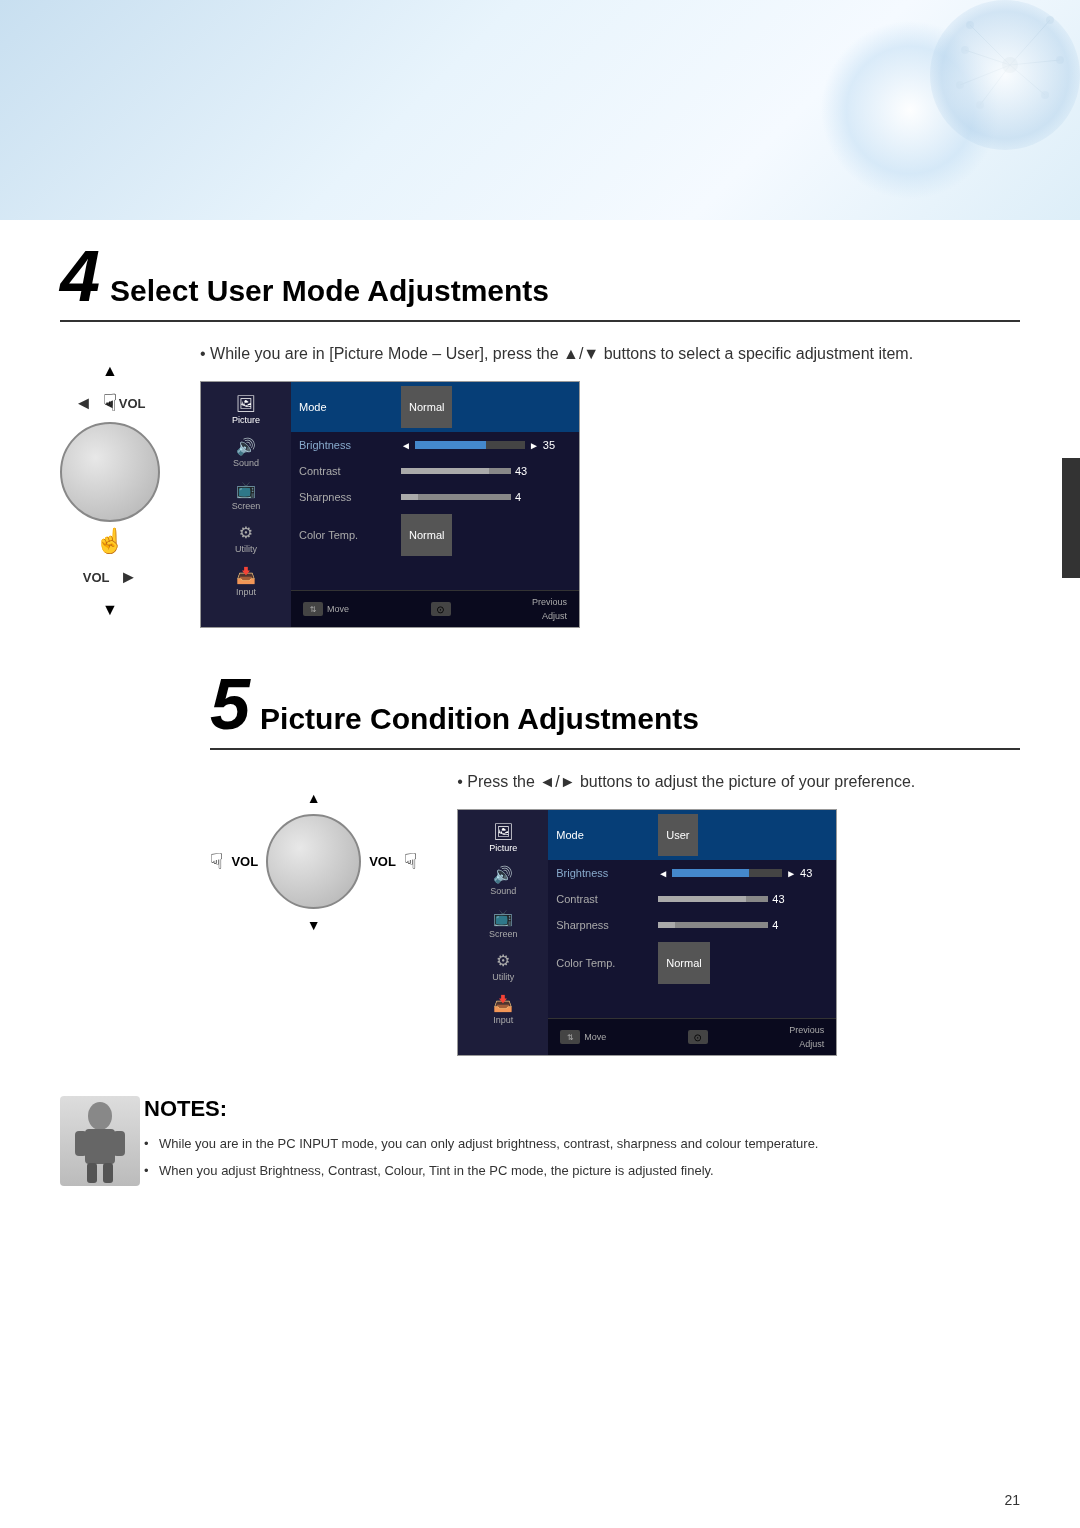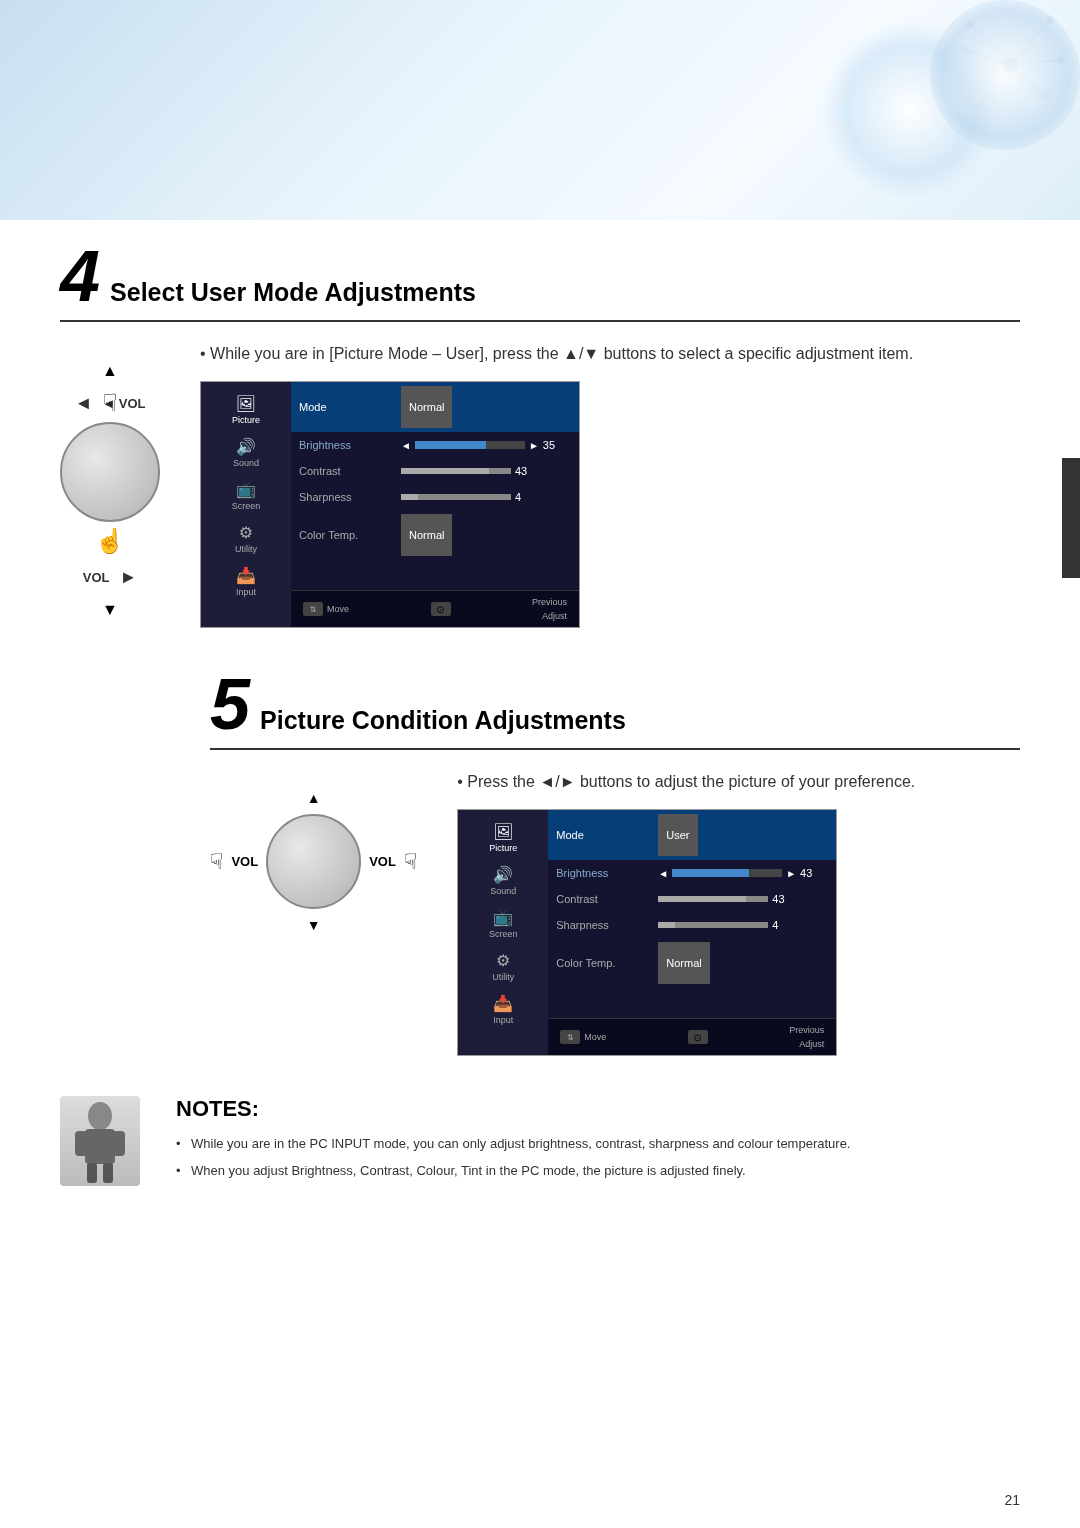--- a/index.html
+++ b/index.html
@@ -74,21 +74,21 @@
     .section-number {
       font-size: 72px;
       font-weight: bold;
       color: #000;
       line-height: 1;
       margin-right: 10px;
       font-style: italic;
     }
 
     .section-title-text {
-      font-size: 25px;
+      font-size: 30px;
       font-weight: bold;
       color: #000;
     }
 
     .section-body {
       display: flex;
       align-items: flex-start;
       gap: 40px;
     }
 
@@ -308,21 +308,21 @@
 
     
     .section-5 {
       margin-bottom: 40px;
       margin-left: 150px;
     }
 
     
     .notes-section {
       display: flex;
-      gap: 36px;
+      gap: 4px;
       margin-top: 20px;
     }
 
     .notes-image {
       flex-shrink: 0;
       width: 80px;
       height: 90px;
       background: linear-gradient(180deg, #ddd 0%, #bbb 100%);
       border-radius: 4px;
       display: flex;

